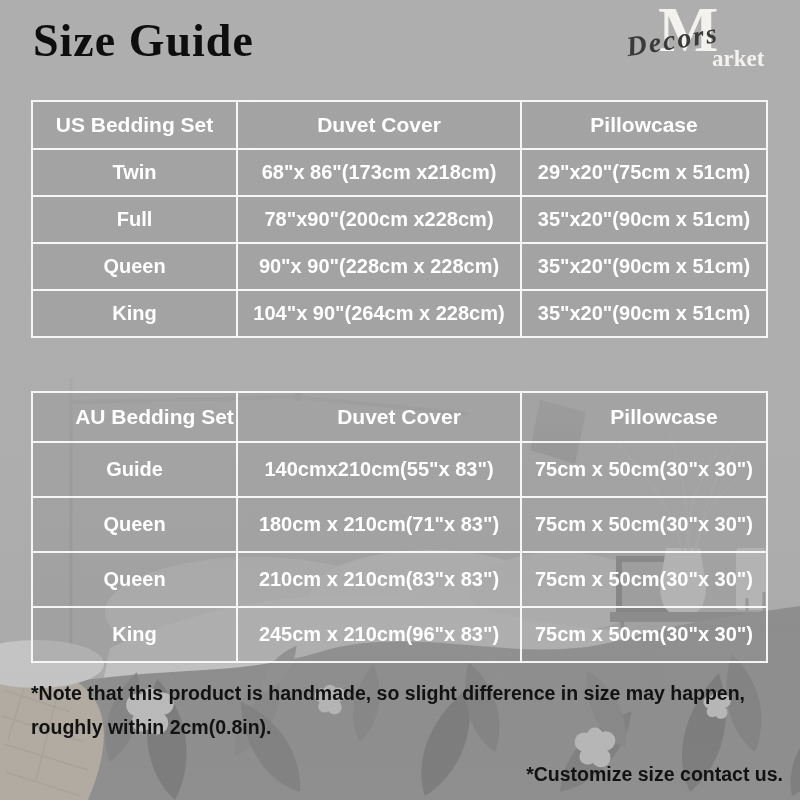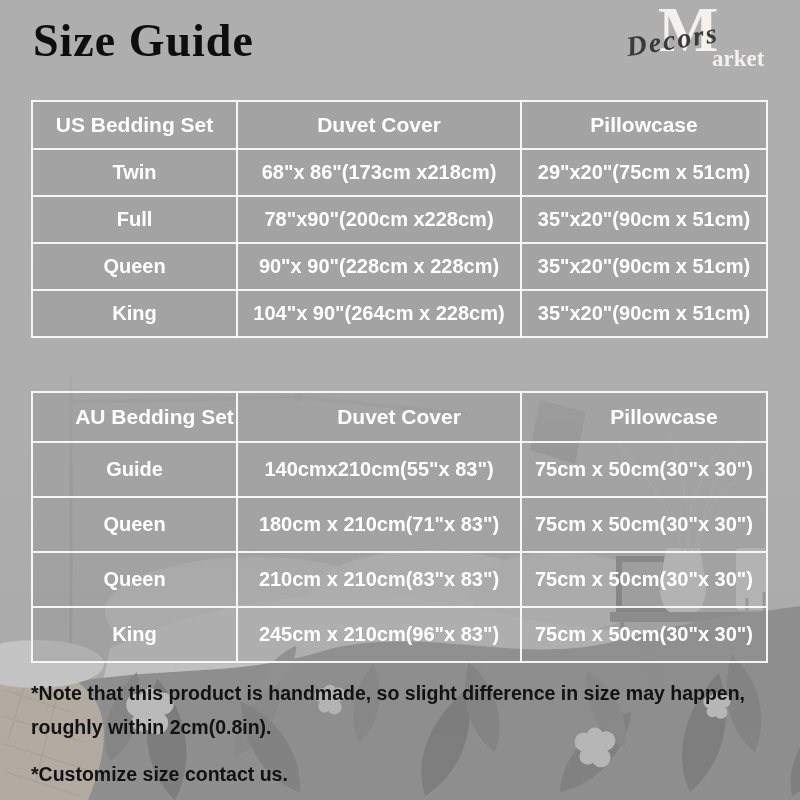--- a/index.html
+++ b/index.html
@@ -52,21 +52,21 @@
   .size-table.us td { height:45px; }
   .size-table.au th { height:48px;padding-left:40px; }
   .size-table.au td { height:53px; }
   .col-set { width:205px; } .col-duvet { width:284px; } .col-pillow { width:246px; }
 
   .notes {
     position:absolute; left:31px; top:676px; width:752px;
     color:#121212; font-size:19.5px; font-weight:700; line-height:34px;
   }
   .note { margin:0; }
-  .note + .note { margin-top:13px; }
+  .note + .note { margin-top:13px;text-align:right; }
 </style>
 </head>
 <body>
 
 <div class="stage">
 
   <svg class="bg-svg" viewBox="0 0 800 800" xmlns="http://www.w3.org/2000/svg" aria-hidden="true">
     <defs>
       <linearGradient id="wall" x1="0" y1="0" x2="0" y2="1">
         <stop offset="0" stop-color="#b1b1b1"></stop>

